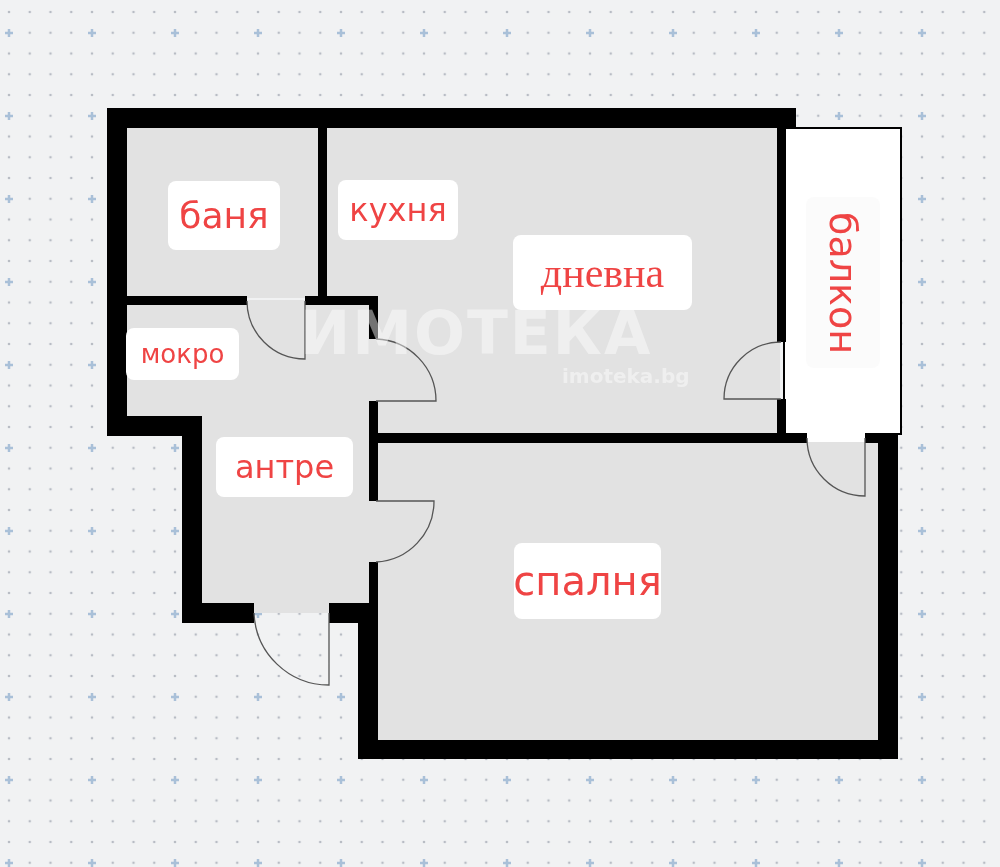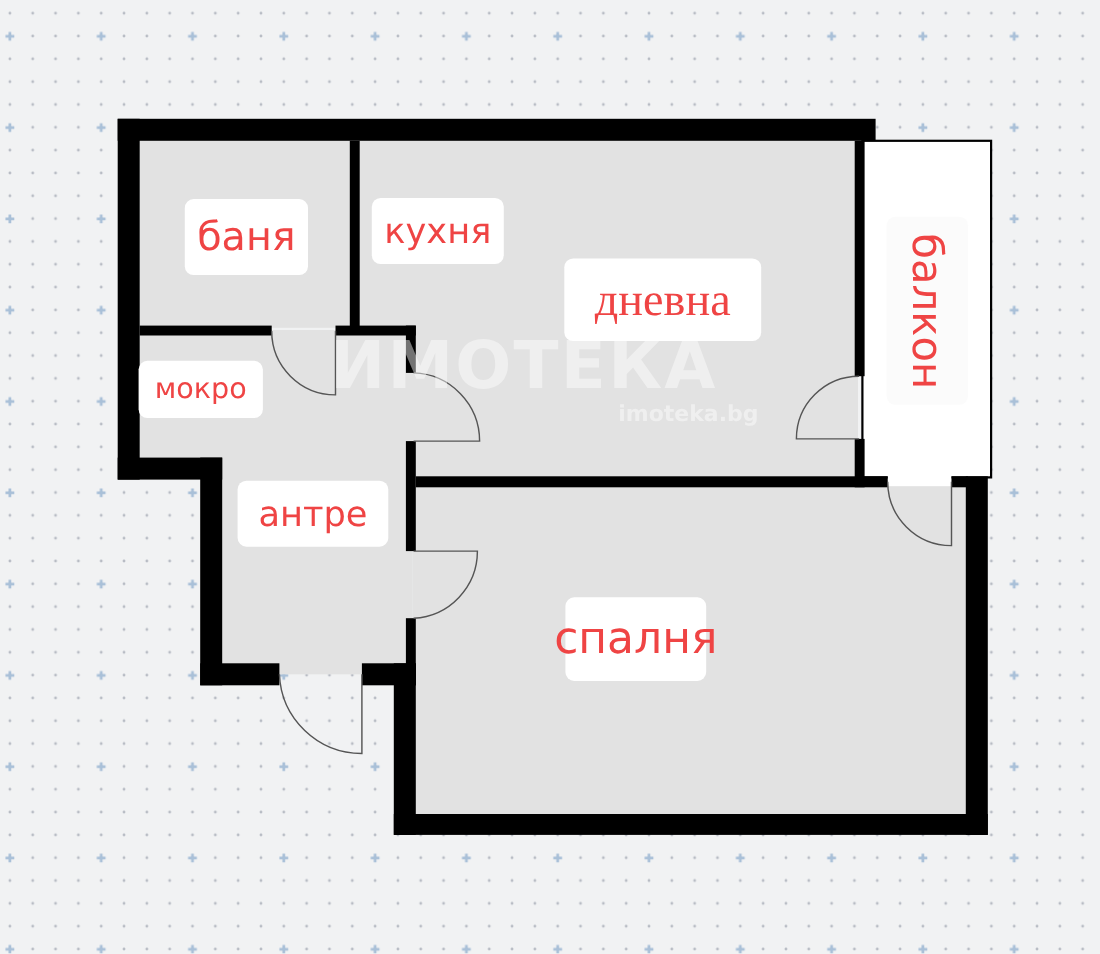--- a/index.html
+++ b/index.html
@@ -115,18 +115,18 @@
 </div>
 <div class="label" style="left:513px; top:235px; width:179px; height:75px; font-size:42px;font-family:Liberation Serif, serif;">
   <span>дневна</span>
 </div>
 <div class="label" style="left:126px; top:328px; width:113px; height:52px; font-size:26px;">
   <span>мокро</span>
 </div>
 <div class="label" style="left:216px; top:437px; width:137px; height:60px; font-size:32px;">
   <span>антре</span>
 </div>
-<div class="label" style="left:514px; top:543px; width:128px; height:76px; font-size:40px;">
+<div class="label" style="left:514px; top:543px; width:147px; height:76px; font-size:40px;">
   <span>спалня</span>
 </div>
 <div class="label lbl-vert" style="left:806px; top:197px; width:74px; height:171px; font-size:38px; background:#fbfbfb;">
   <span>балкон</span>
 </div>
 
 </body></html>

